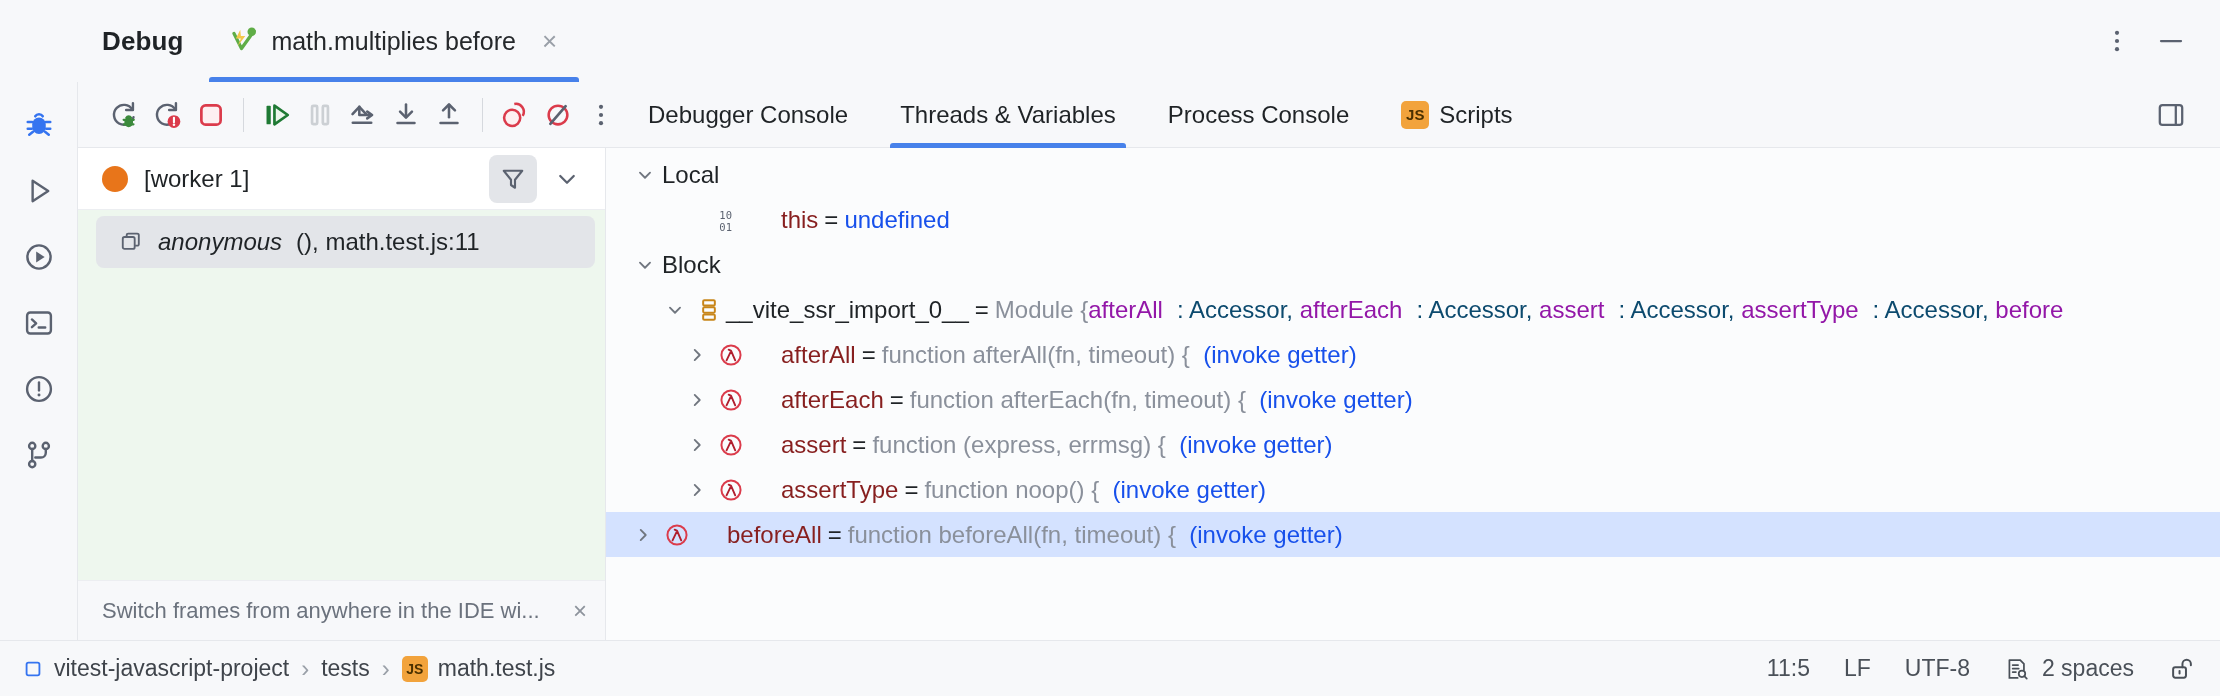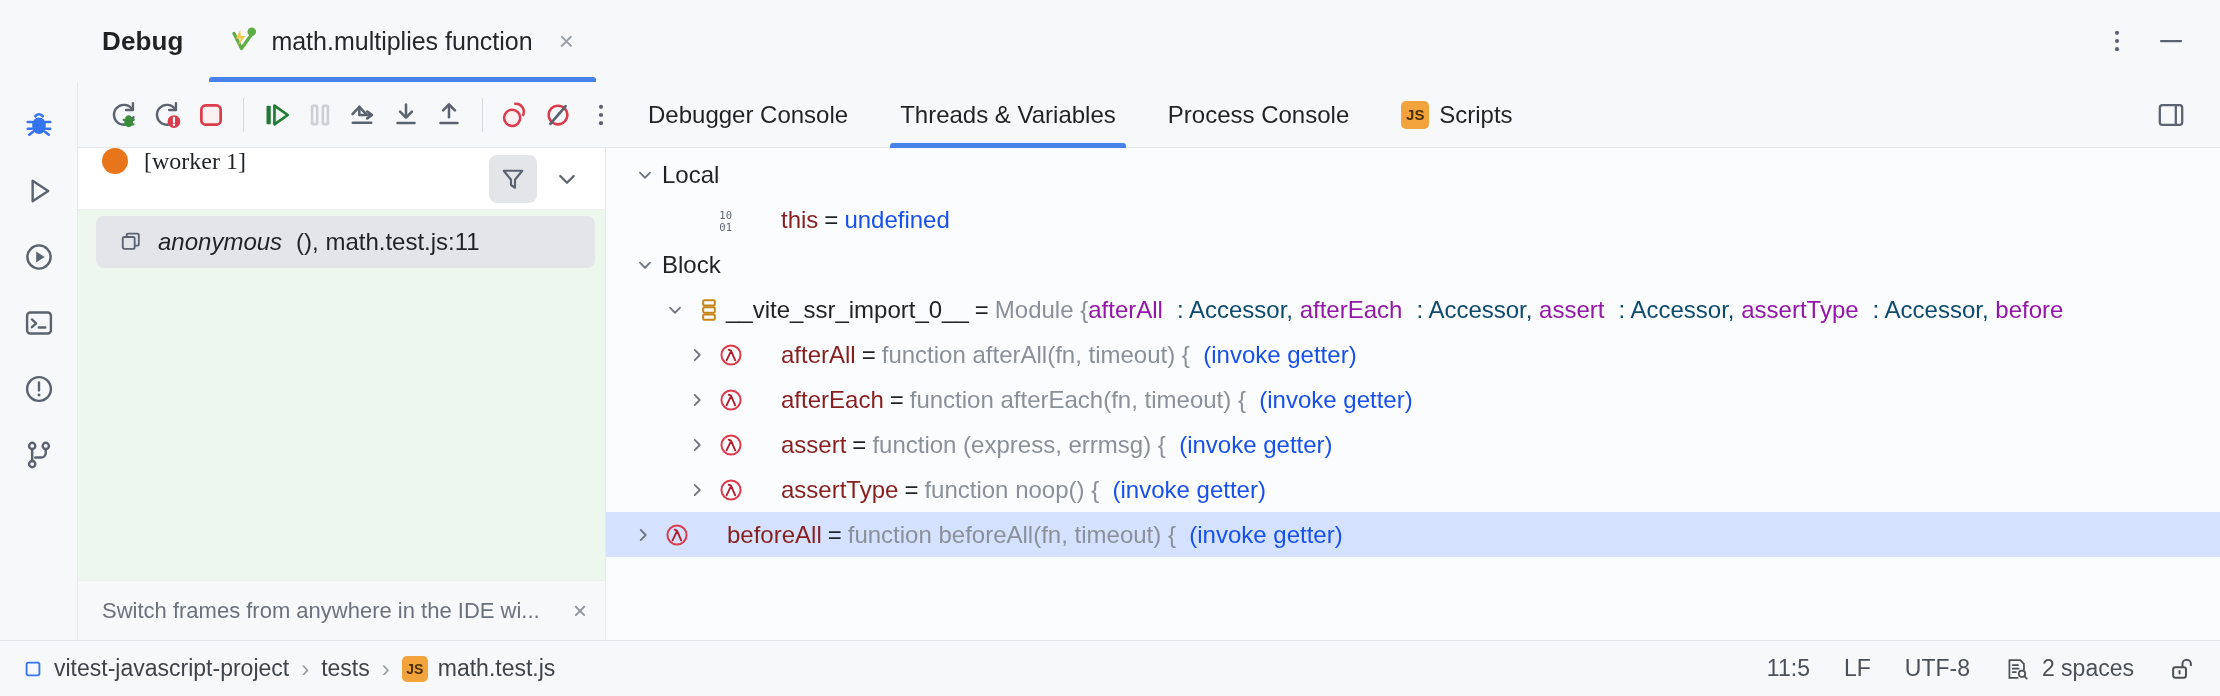--- a/index.html
+++ b/index.html
@@ -113,25 +113,24 @@
   .panes { flex: 1 1 auto; display: flex; min-height: 0; }
 
   .frames-pane {
     width: 528px; flex: 0 0 528px;
     border-right: 1px solid #e6e8ec;
     display: flex; flex-direction: column;
     background: #ffffff; min-height: 0;
   }
   .frames-head {
     height: 62px; flex: 0 0 62px;
-    display: flex; gap: 16px;
+    display: flex; align-items: center; gap: 16px;
     padding: 0 14px 0 24px;
     border-bottom: 1px solid #eceef1;
     background: #ffffff;
-    font-family: Liberation Serif, serif;
   }
   .thread-dot { width: 26px; height: 26px; border-radius: 50%; background: #e8751a; flex: 0 0 26px; }
   .thread-name { font-size: 24px; color: #1f2326; white-space: nowrap; }
   .frames-head-actions { margin-left: auto; display: flex; align-items: center; gap: 6px; }
   .head-btn {
     width: 48px; height: 48px; border-radius: 8px;
     display: flex; align-items: center; justify-content: center; color: #5b6270;
   }
   .head-btn.toggled { background: #e3e5e9; }
 
@@ -228,21 +227,21 @@
     <div class="winbar-title">Debug</div>
     <div class="tabstrip">
       <div class="tab active">
         <span>
           <svg width="30" height="30" viewBox="0 0 24 24">
             <path d="M4 6 L10 18 L20 4" fill="none" stroke="#5fad46" stroke-width="2.6" stroke-linecap="round" stroke-linejoin="round"></path>
             <path d="M9 3 L5.5 10 L9.5 10 L7 16 L13 8 L9.5 8 Z" fill="#f2c84c"></path>
             <circle cx="18.2" cy="4.6" r="3.4" fill="#5fad46"></circle>
           </svg>
         </span>
-        <span>math.multiplies function</span>
+        <span>math.multiplies before</span>
         <span class="tab-close">×</span>
       </div>
     </div>
     <div class="winbar-right">
       <div class="win-btn">
         <svg width="28" height="28" viewBox="0 0 24 24" fill="currentColor">
           <circle cx="12" cy="5" r="1.8"></circle>
             <circle cx="12" cy="12" r="1.8"></circle>
             <circle cx="12" cy="19" r="1.8"></circle>
         </svg>

